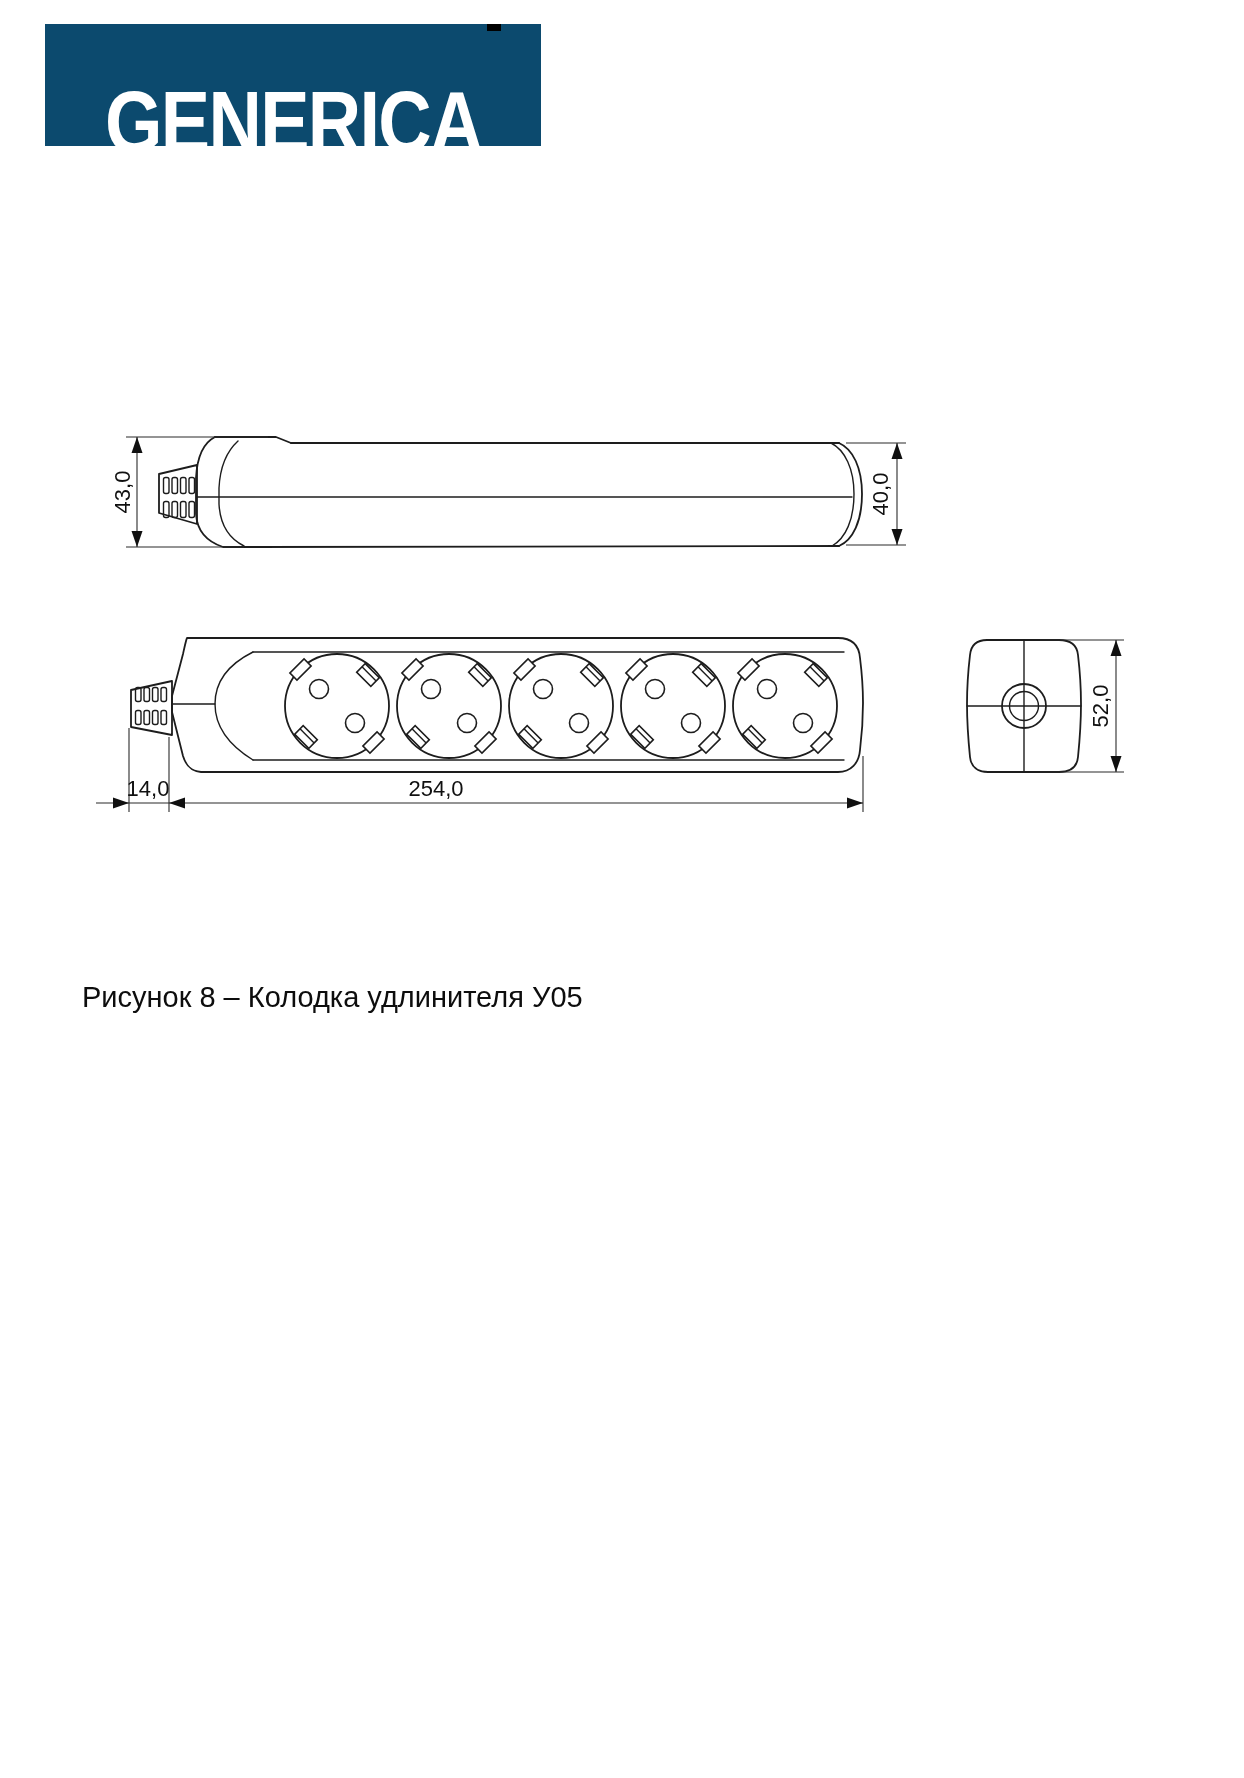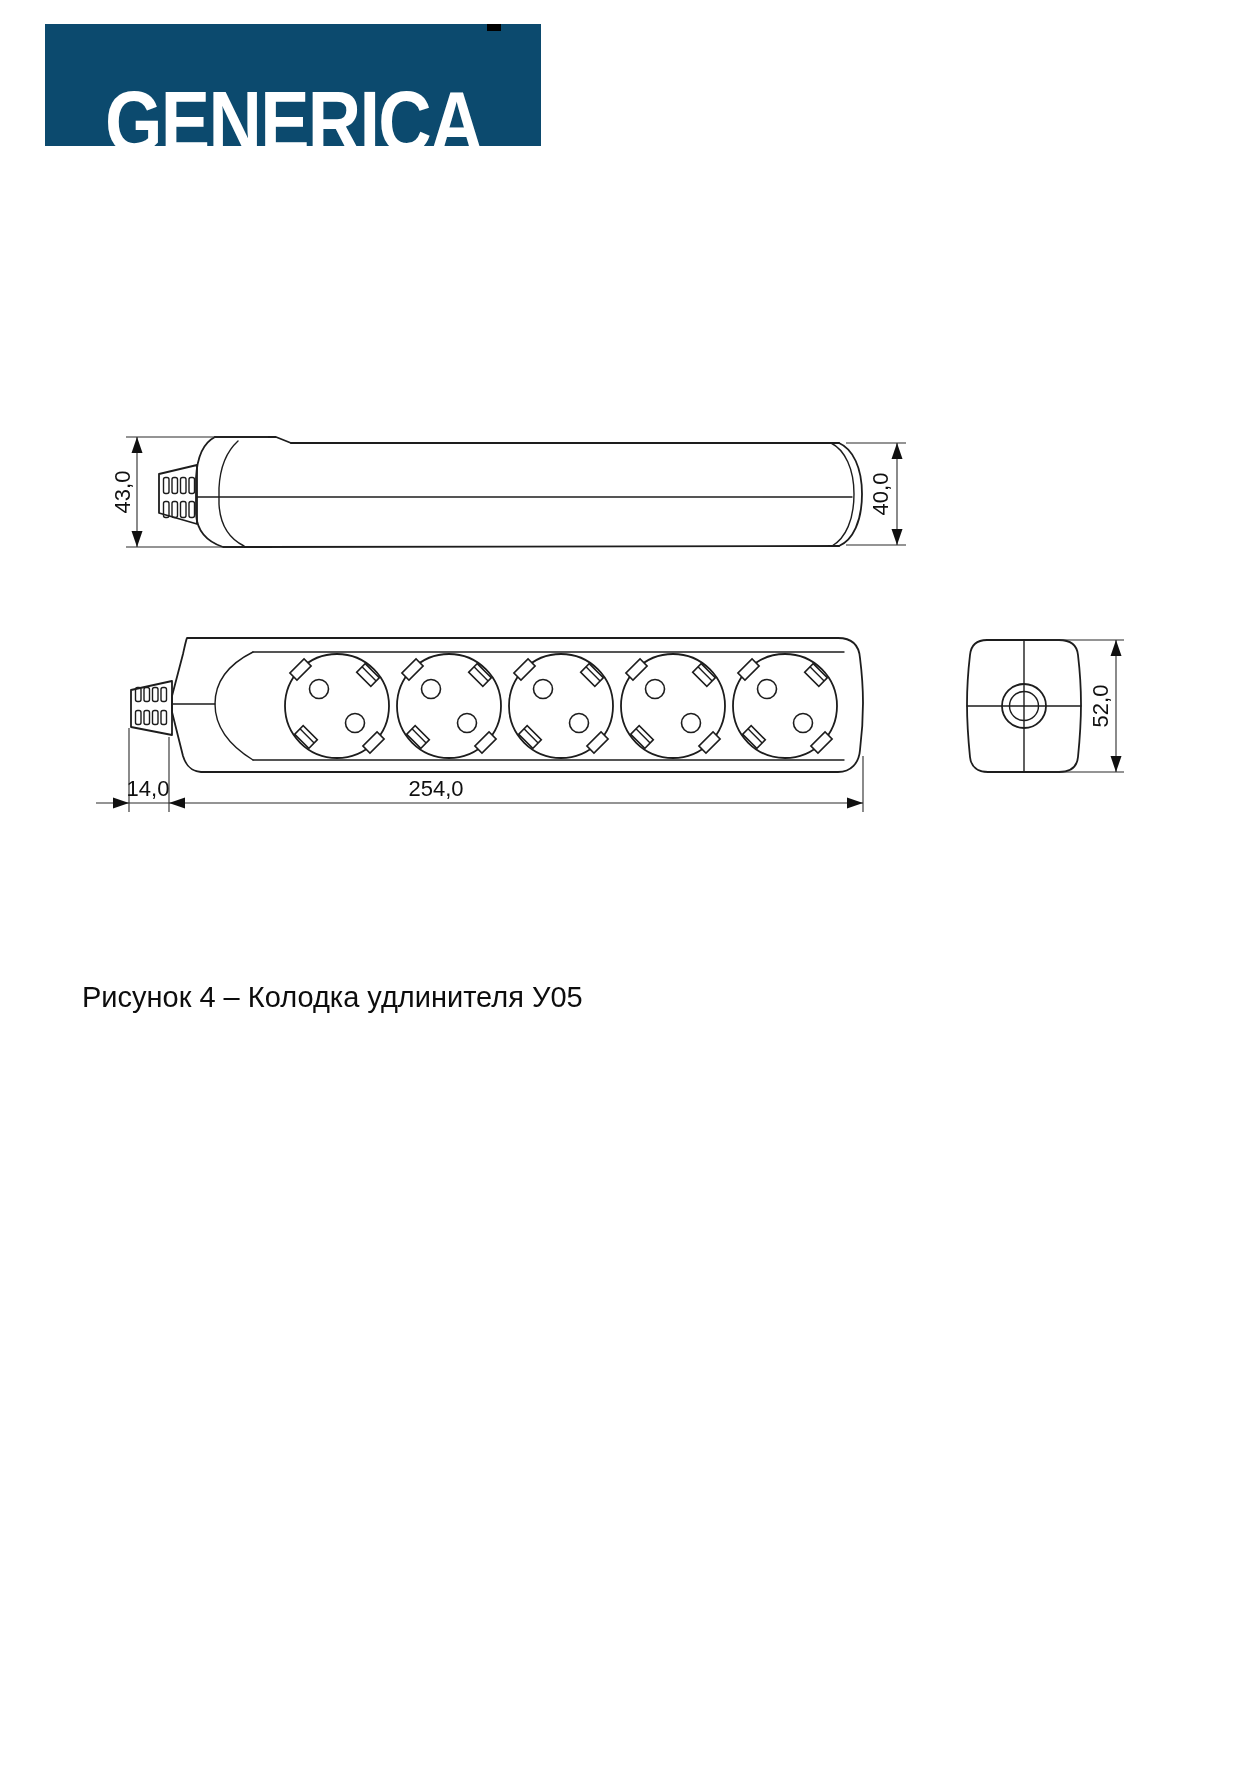--- a/index.html
+++ b/index.html
@@ -150,15 +150,15 @@
 
       <line class="dim" x1="1040" y1="640" x2="1124" y2="640"></line>
       <line class="dim" x1="1040" y1="772" x2="1124" y2="772"></line>
       <line class="dim" x1="1116" y1="640" x2="1116" y2="772"></line>
       <polygon class="arr" points="1116,640 1110.5,656 1121.5,656"></polygon>
       <polygon class="arr" points="1116,772 1110.5,756 1121.5,756"></polygon>
       <text class="dimtxt" text-anchor="middle" transform="translate(1108,706) rotate(-90)">52,0</text>
     </g>
   </svg>
 
-  <div class="caption">Рисунок 4 – Колодка удлинителя У05</div>
+  <div class="caption">Рисунок 8 – Колодка удлинителя У05</div>
 
 </div>
 
 </body></html>

